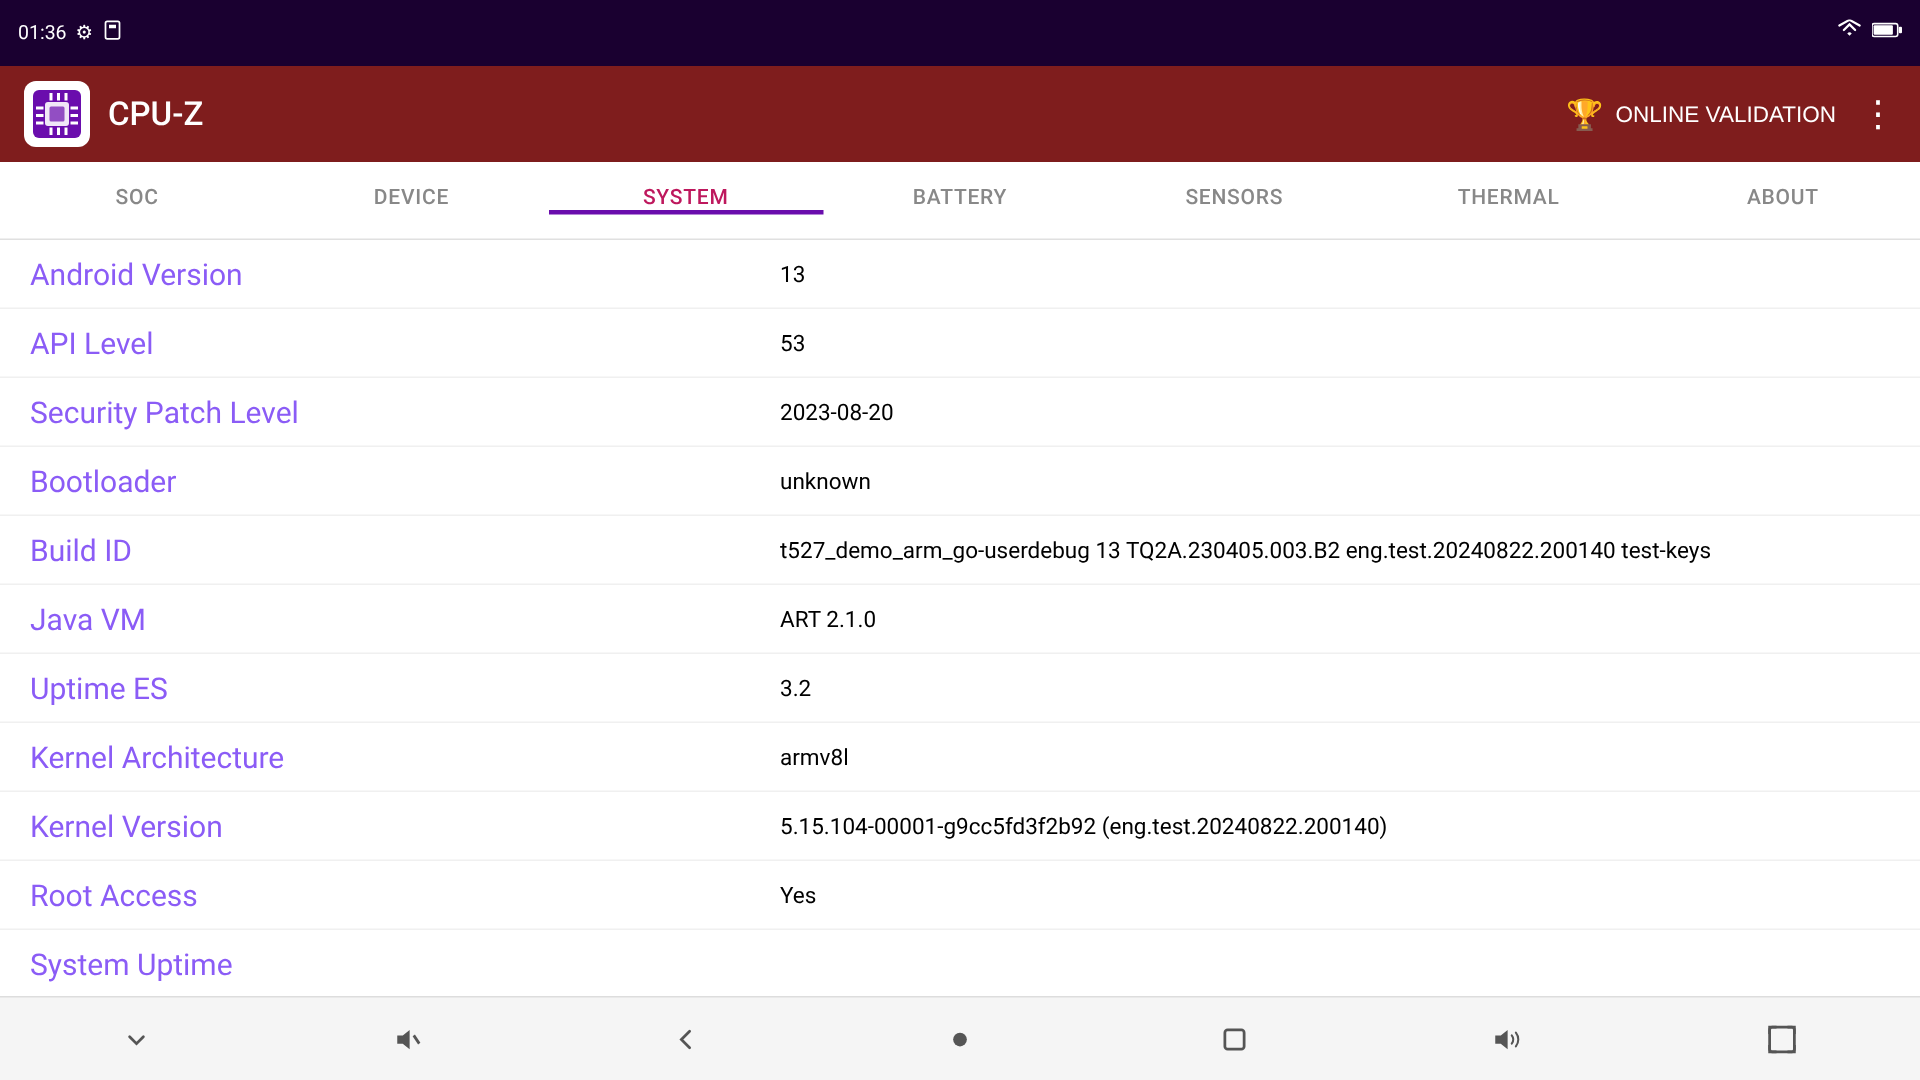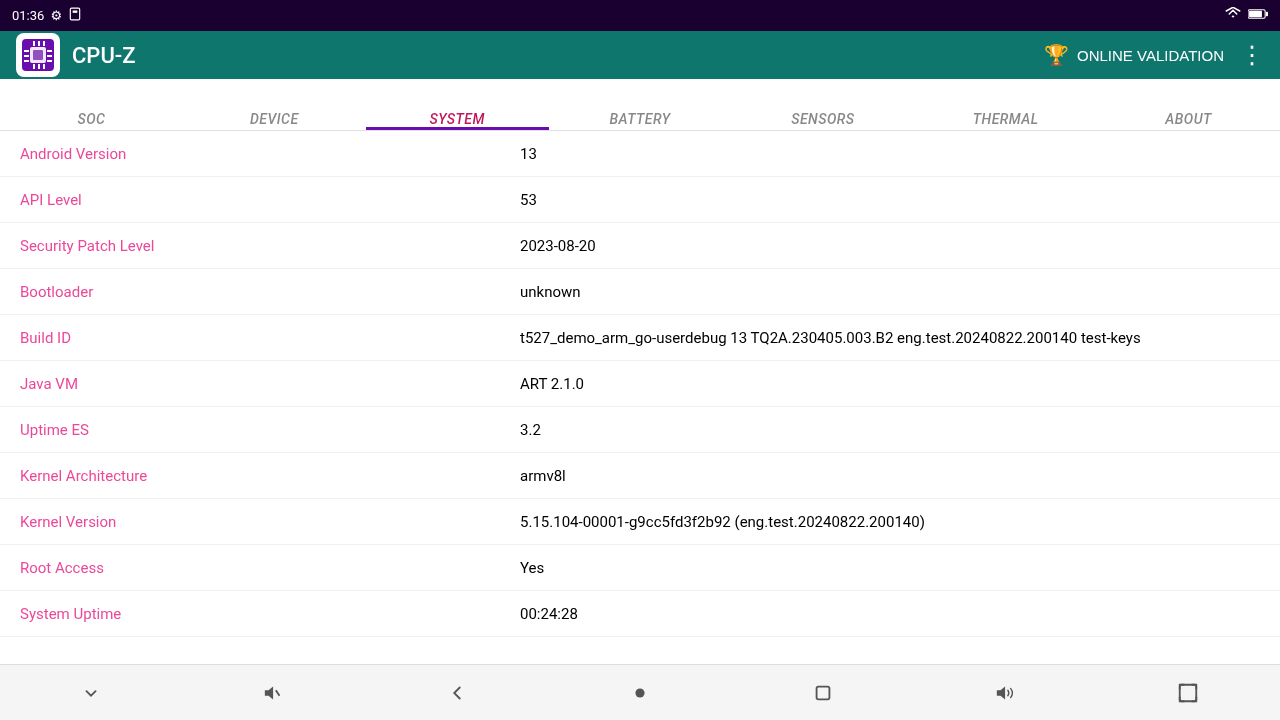--- a/index.html
+++ b/index.html
@@ -9,43 +9,43 @@
       font-family: 'Roboto', Arial, sans-serif;
       background: #f5f5f5;
       overflow: hidden;
       display: flex;
       flex-direction: column;
     }
 
     
     .status-bar {
       background: #1a0030;
-      height: 31px;
+      height: 44px;
       display: flex;
       align-items: center;
       justify-content: space-between;
       padding: 0 12px;
       color: white;
       font-size: 13px;
     }
     .status-bar-left {
       display: flex;
       align-items: center;
       gap: 6px;
     }
     .status-bar-right {
       display: flex;
       align-items: center;
       gap: 6px;
     }
 
     
     .app-bar {
-      background: #0f766e;
-      height: 48px;
+      background: #7f1d1d;
+      height: 64px;
       display: flex;
       align-items: center;
       padding: 0 16px;
       justify-content: space-between;
     }
     .app-bar-left {
       display: flex;
       align-items: center;
       gap: 12px;
     }
@@ -92,24 +92,23 @@
       cursor: pointer;
       background: none;
       border: none;
     }
 
     
     .tab-bar {
       background: #fff;
       height: 52px;
       display: flex;
-      align-items: flex-end;
+      align-items: center;
       border-bottom: 1px solid #e0e0e0;
       box-shadow: 0 1px 3px rgba(0,0,0,0.1);
-      font-style: italic;
     }
     .tab-item {
       flex: 1;
       display: flex;
       align-items: center;
       justify-content: center;
       font-size: 14px;
       font-weight: 500;
       color: #888;
       cursor: pointer;
@@ -133,22 +132,22 @@
     
     .data-row {
       display: flex;
       align-items: center;
       border-bottom: 1px solid #f0f0f0;
       min-height: 46px;
       padding: 10px 20px;
     }
     .data-label {
       flex: 0 0 500px;
-      font-size: 15px;
-      color: #ec4899;
+      font-size: 20px;
+      color: #8b5cf6;
     }
     .data-value {
       flex: 1;
       font-size: 15px;
       color: #000000;
     }
 
     
     .nav-bar {
       background: #f5f5f5;
@@ -291,21 +290,20 @@
   <div class="data-row">
     <span class="data-label">Kernel Version</span>
     <span class="data-value">5.15.104-00001-g9cc5fd3f2b92 (eng.test.20240822.200140)</span>
   </div>
   <div class="data-row">
     <span class="data-label">Root Access</span>
     <span class="data-value">Yes</span>
   </div>
   <div class="data-row">
     <span class="data-label">System Uptime</span>
-    <span class="data-value">00:24:28</span>
   </div>
 </div>
 
 <div class="nav-bar">
   <button class="nav-btn">
     <svg width="22" height="22" viewBox="0 0 24 24">
         <path d="M7 10l5 5 5-5" stroke="#555" stroke-width="2" fill="none" stroke-linecap="round"></path>
       </svg>
   </button>
   <button class="nav-btn">

